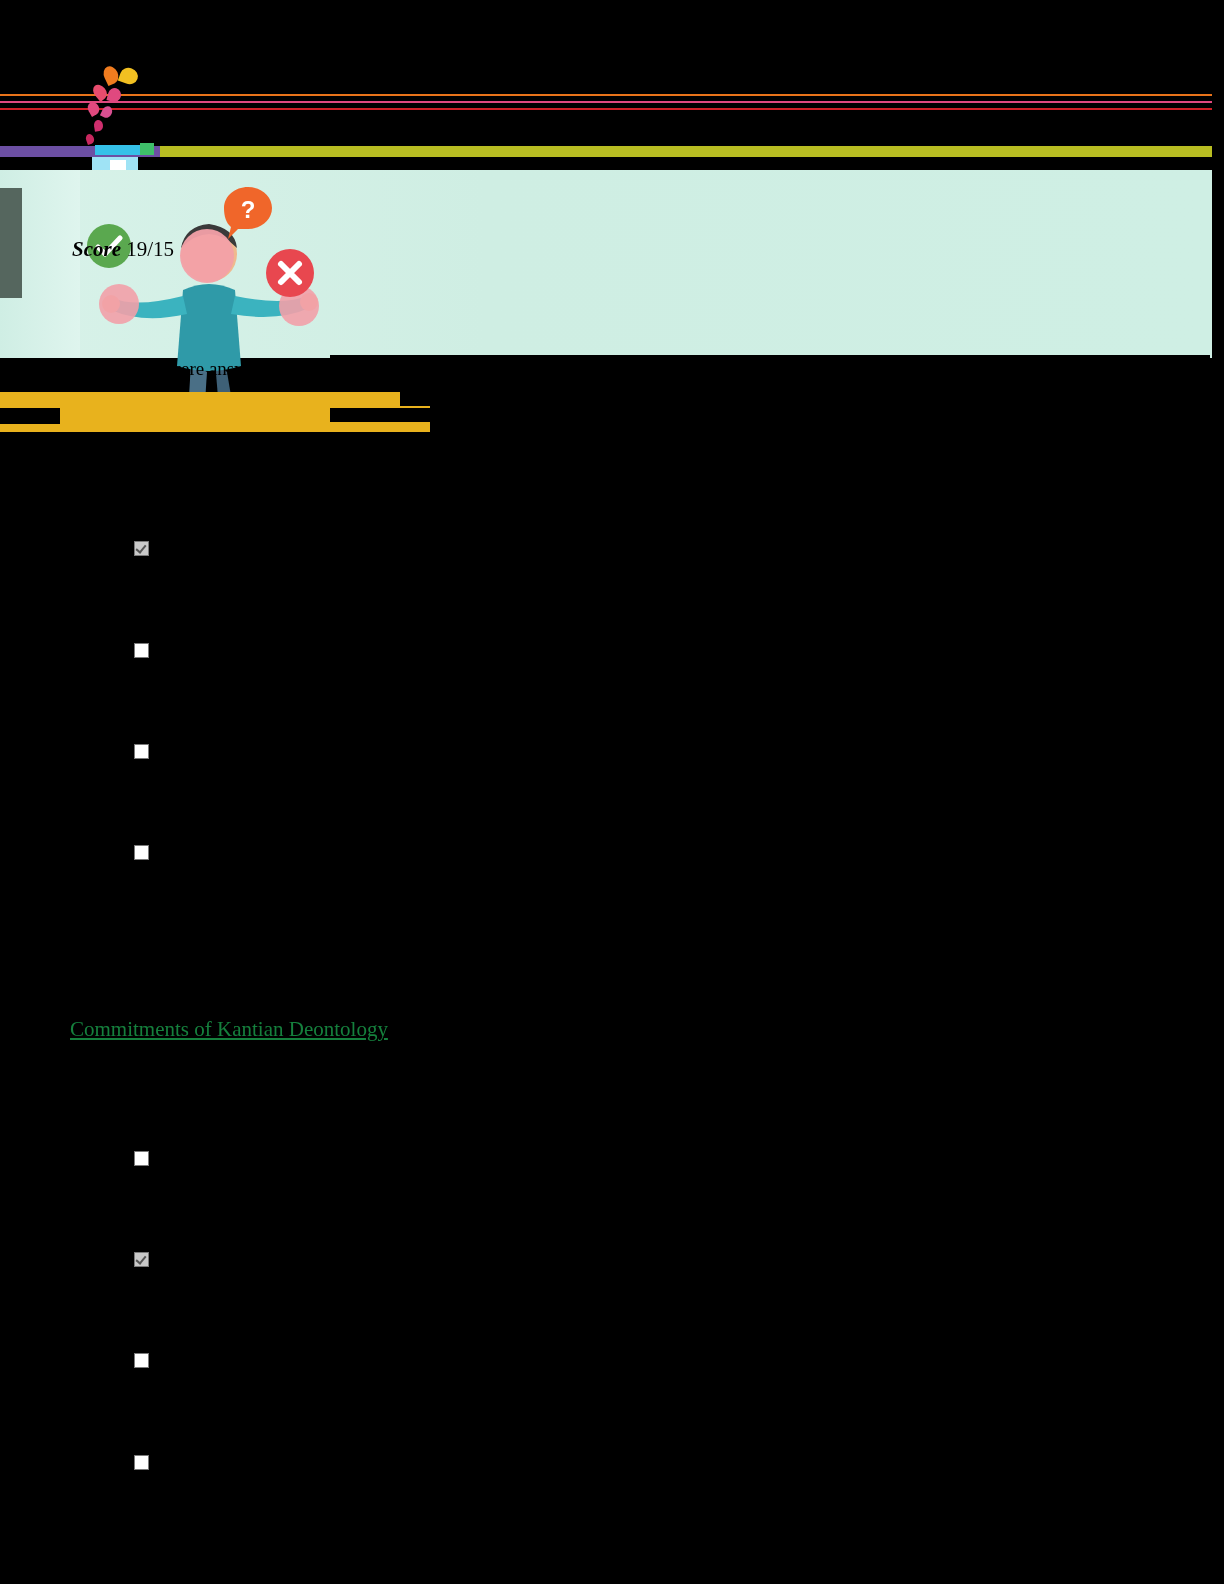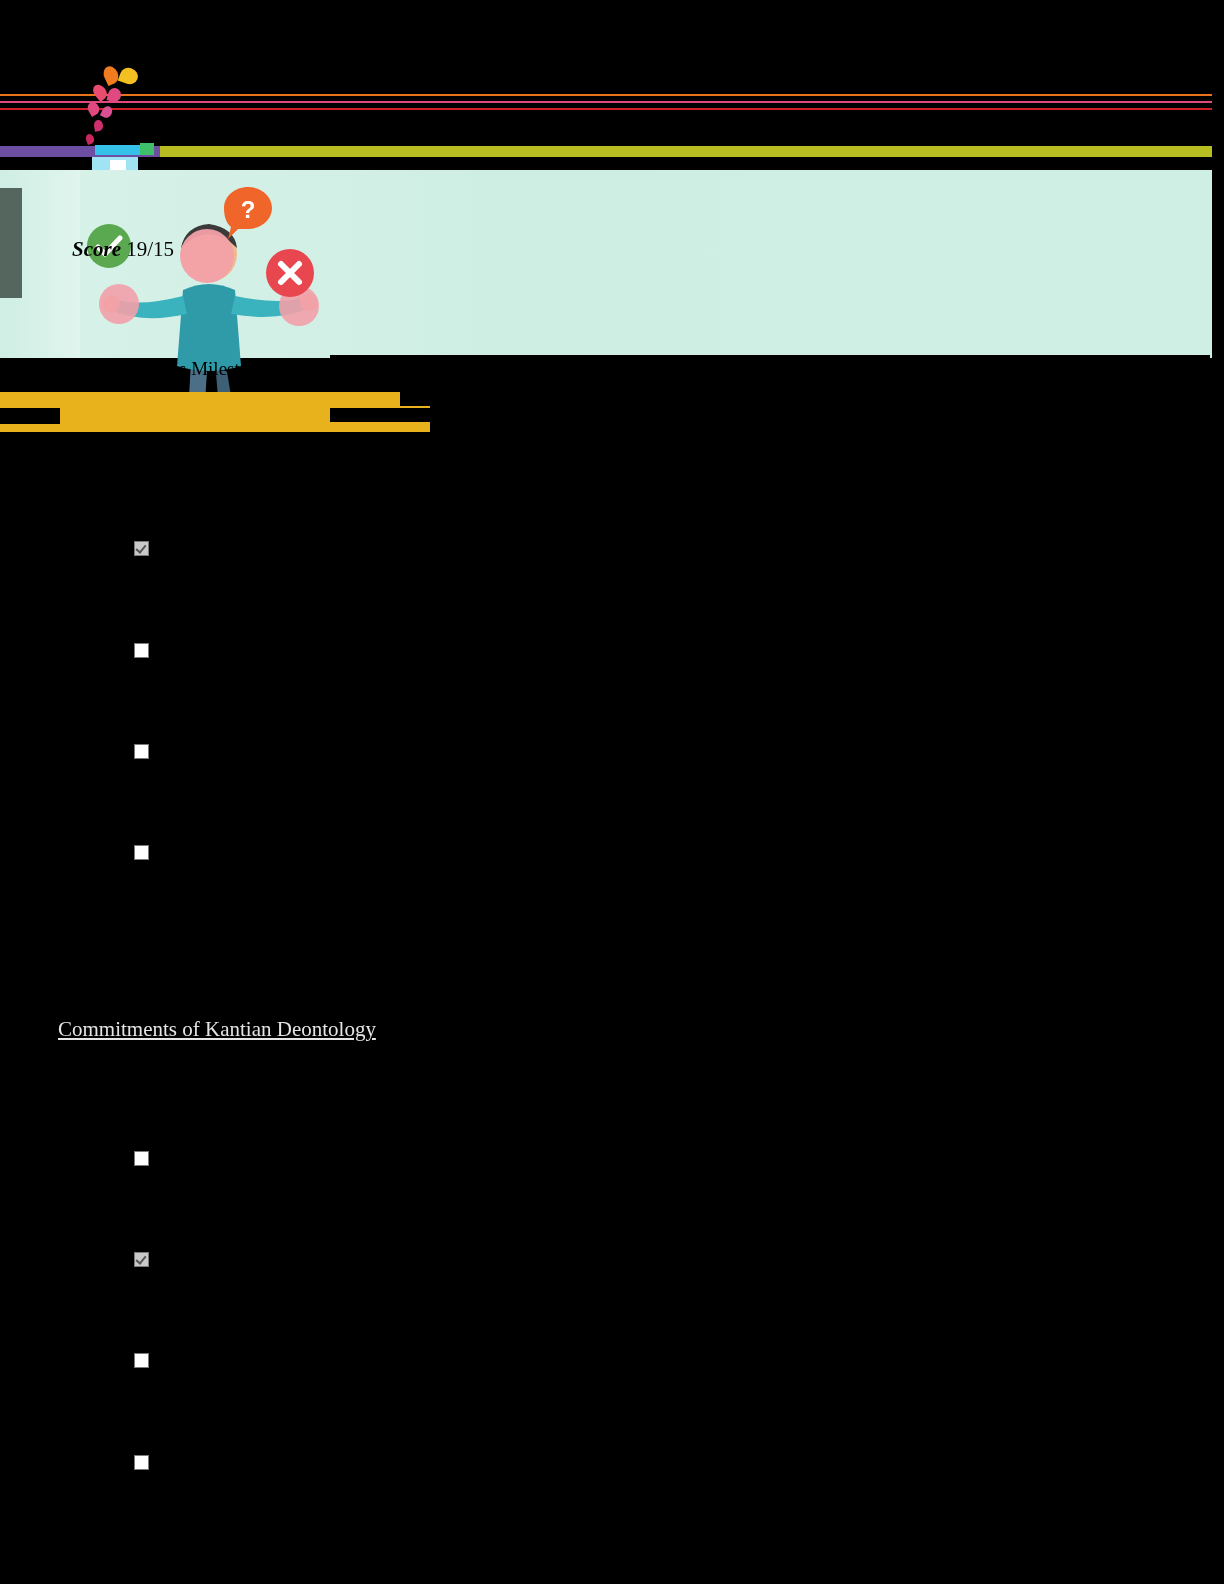--- a/index.html
+++ b/index.html
@@ -112,23 +112,23 @@
     position: absolute;
     left: 3px; top: 1px;
     width: 4px; height: 8px;
     border: solid #555;
     border-width: 0 2px 2px 0;
     transform: rotate(40deg);
   }
 
   .link {
     position: absolute;
-    left: 58px;
+    left: 70px;
     font-size: 21px;
-    color: #e5e5e5;
+    color: #15803d;
     text-decoration: underline;
     white-space: nowrap;
     font-family: "Liberation Serif", serif;
   }
 </style>
 </head>
 <body>
 
 <div class="rule rule-orange"></div>
 <div class="rule rule-pink"></div>
@@ -198,21 +198,20 @@
   <circle cx="26" cy="26" r="24" fill="#e8474f"></circle>
   <path d="M17 17 L35 35 M35 17 L17 35" stroke="#ffffff" stroke-width="6" stroke-linecap="round"></path>
 </svg>
 
 <div class="score-line">
   <span class="label">Score</span>
   <span>19/15</span>
 </div>
 
 <div class="pass-block">
-  <div>You passed this Milestone</div>
   <div>
     <b>11</b>
     <span>questions were answered correctly.</span>
   </div>
   <div>
     <b>4</b>
     <span>questions were answered incorrectly.</span>
   </div>
 </div>
 

